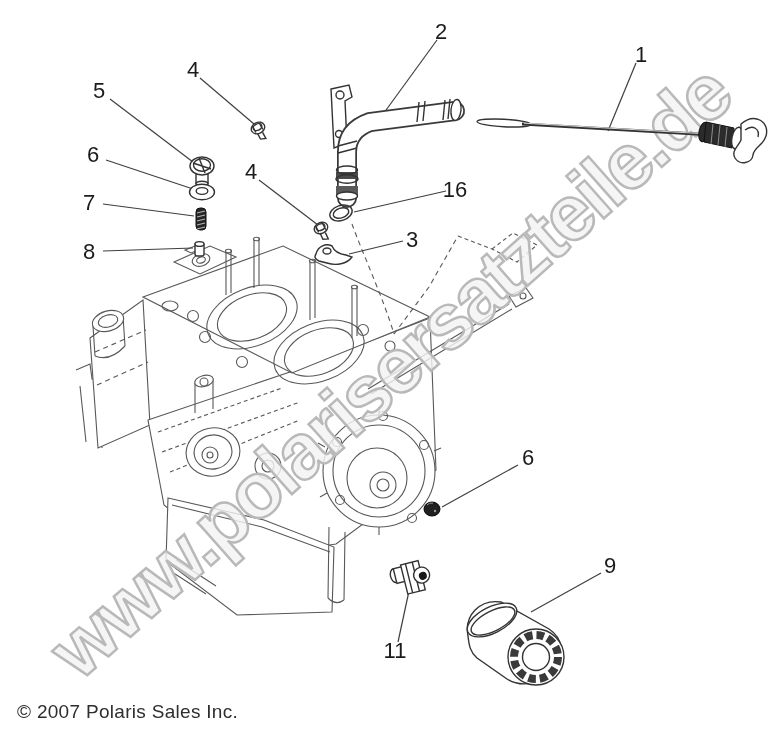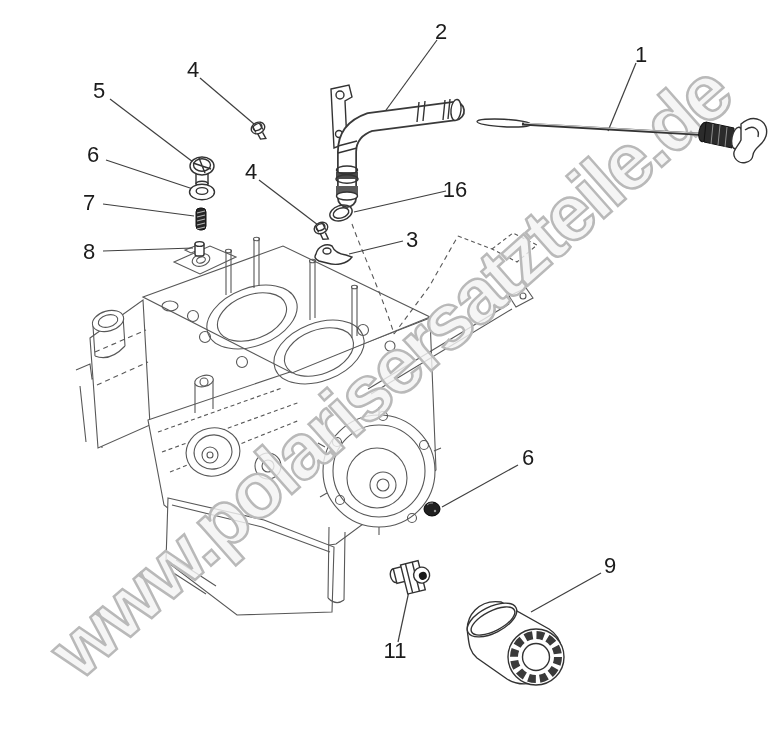--- a/index.html
+++ b/index.html
@@ -254,14 +254,15 @@
   <div class="callout" style="left:251px;top:172px">4</div>
   <div class="callout" style="left:99px;top:91px">5</div>
   <div class="callout" style="left:93px;top:155px">6</div>
   <div class="callout" style="left:89px;top:203px">7</div>
   <div class="callout" style="left:89px;top:252px">8</div>
   <div class="callout" style="left:610px;top:566px">9</div>
   <div class="callout" style="left:395px;top:651px">11</div>
   <div class="callout" style="left:528px;top:458px">6</div>
   <div class="callout" style="left:455px;top:190px">16</div>
 
+  <div class="copyright">© 2007 Polaris Sales Inc.</div>
 
 </div>
 
 </body></html>

